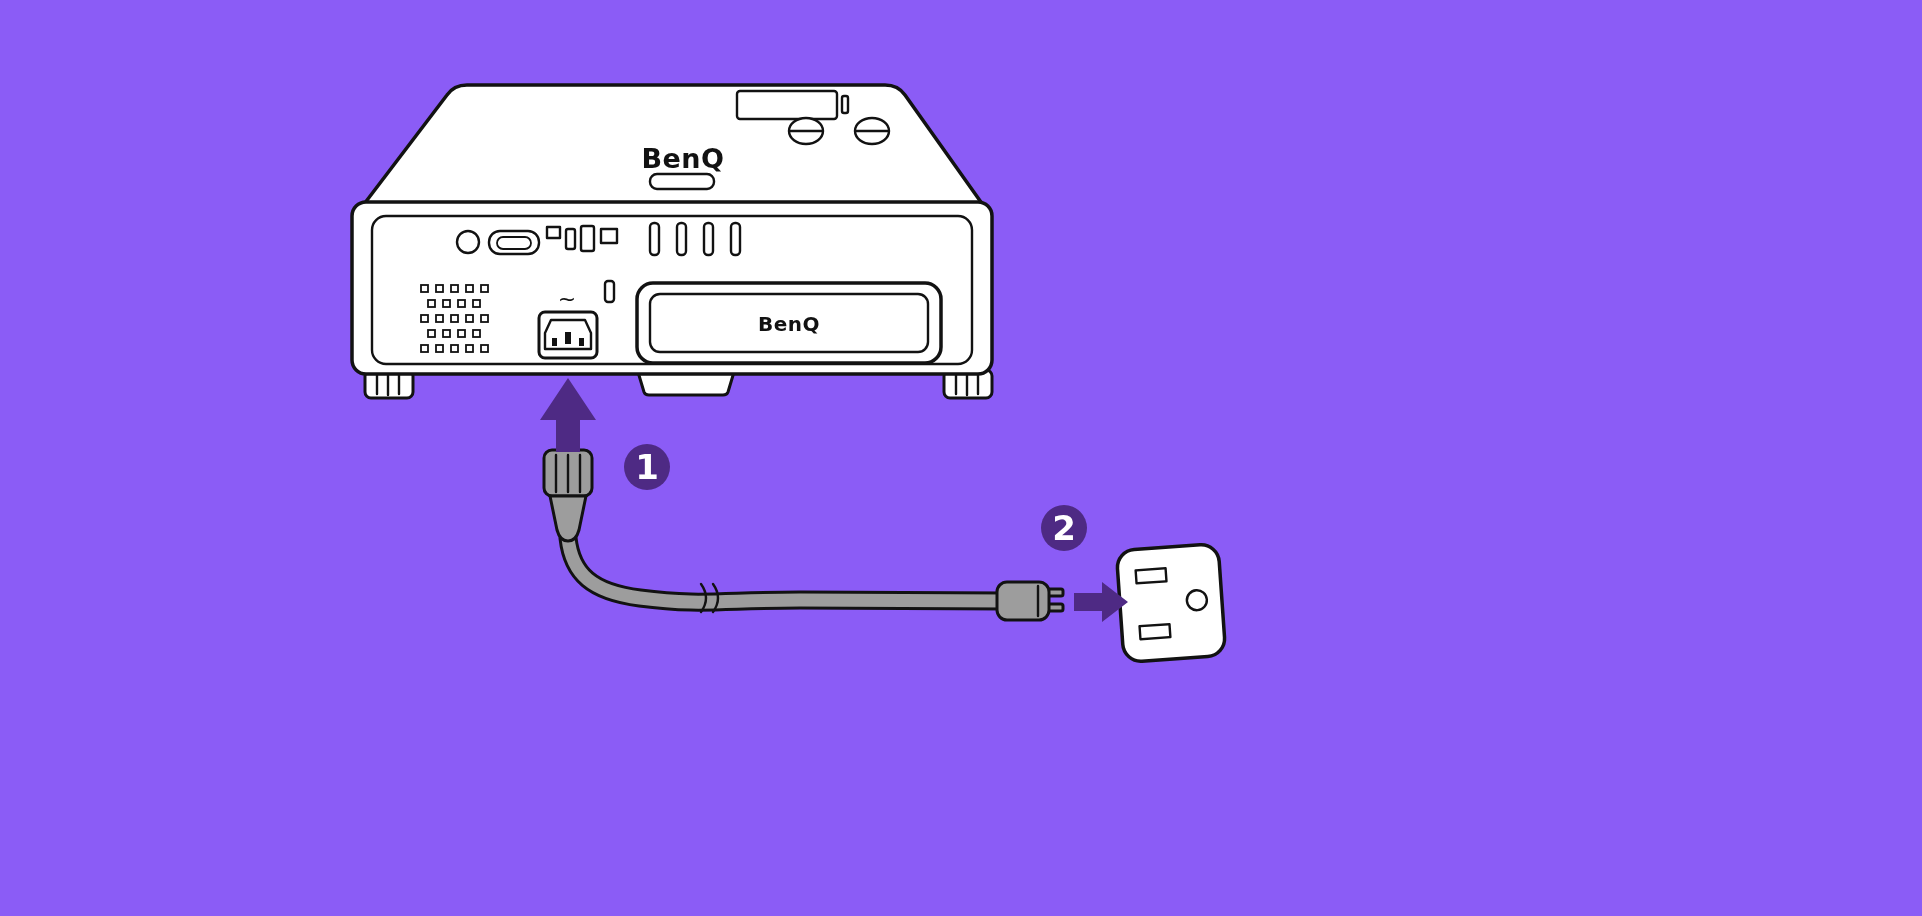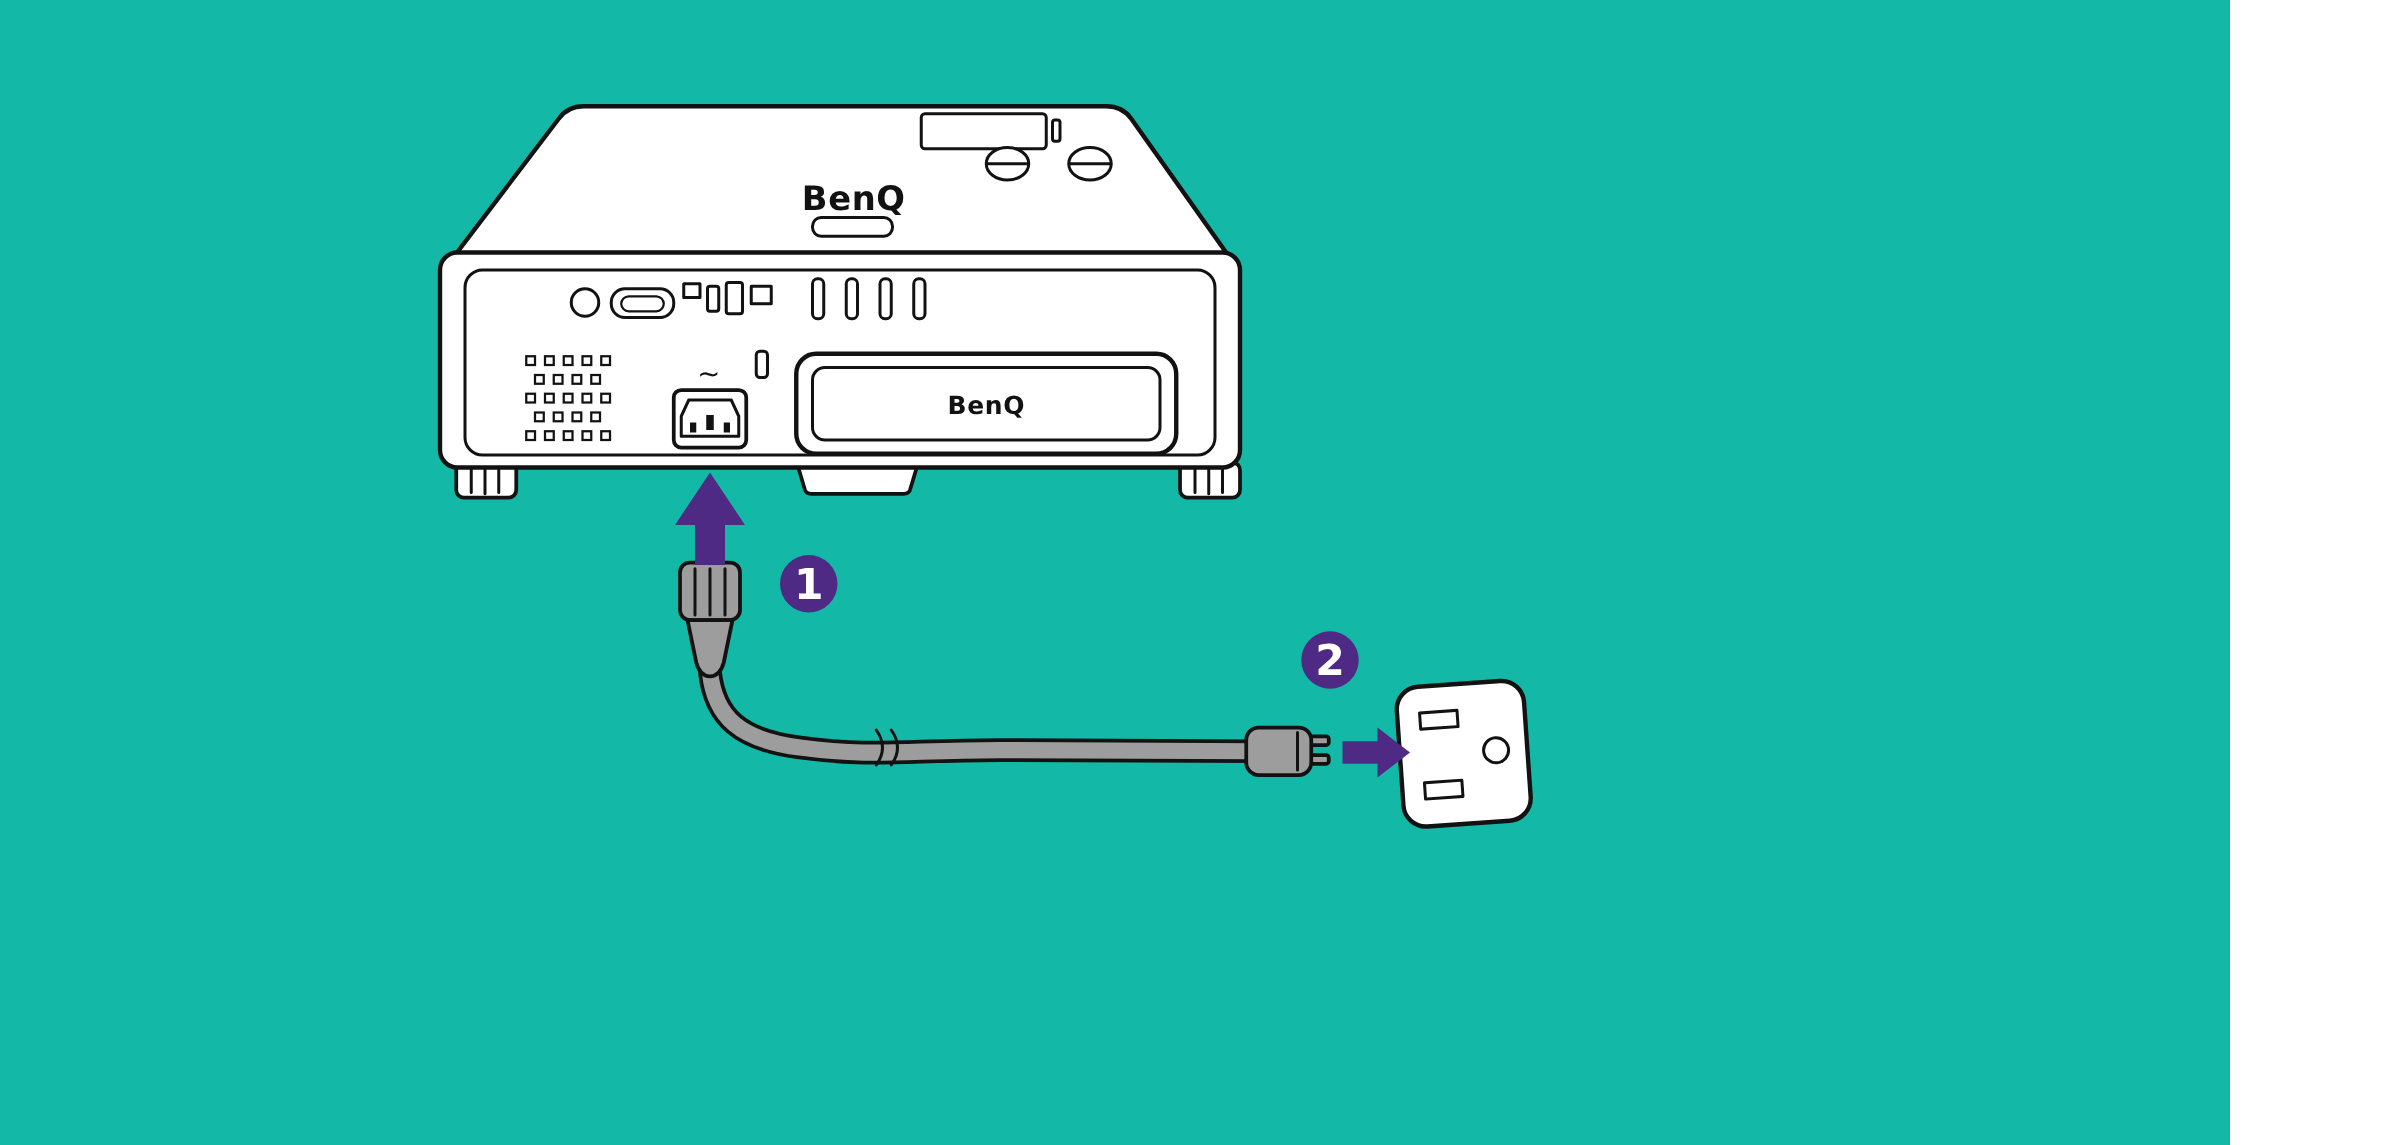--- a/index.html
+++ b/index.html
@@ -3,23 +3,23 @@
 <meta charset="utf-8">
 <style>
   html, body {
     margin: 0;
     padding: 0;
     background: #ffffff;
     overflow: hidden;
   }
   .canvas {
     position: relative;
-    width: 1784px;
+    width: 1922px;
     height: 916px;
-    background: #14b8a6;
+    background: #8b5cf6;
   }
   svg { display: block; }
 
   
   .s35 { fill: #ffffff; stroke: #121212; stroke-width: 3.5; stroke-linejoin: round; }
   .s3  { fill: #ffffff; stroke: #121212; stroke-width: 3;   stroke-linejoin: round; }
   .s24 { fill: #ffffff; stroke: #121212; stroke-width: 2.4; stroke-linejoin: round; }
   .n24 { fill: none;    stroke: #121212; stroke-width: 2.4; stroke-linecap: round; }
   .n18 { fill: none;    stroke: #121212; stroke-width: 1.8; }
   .gry { stroke: #121212; stroke-width: 3; stroke-linejoin: round; }

